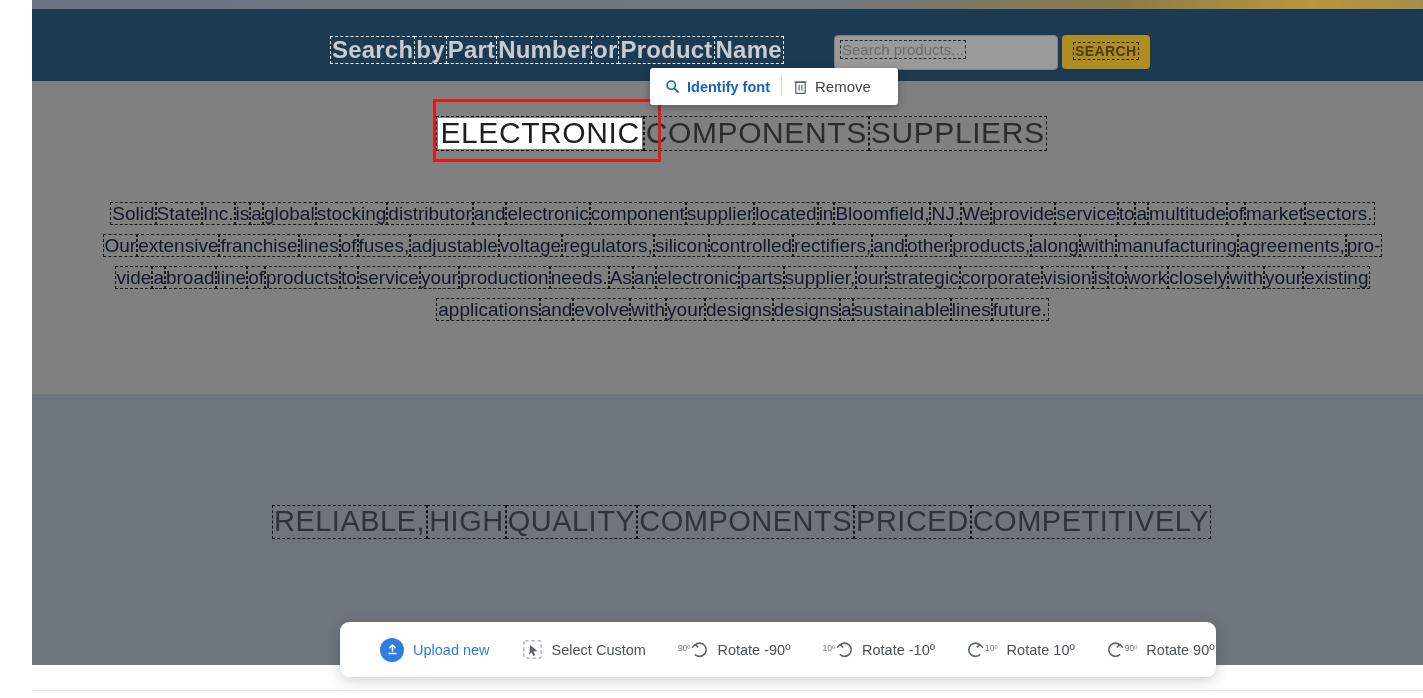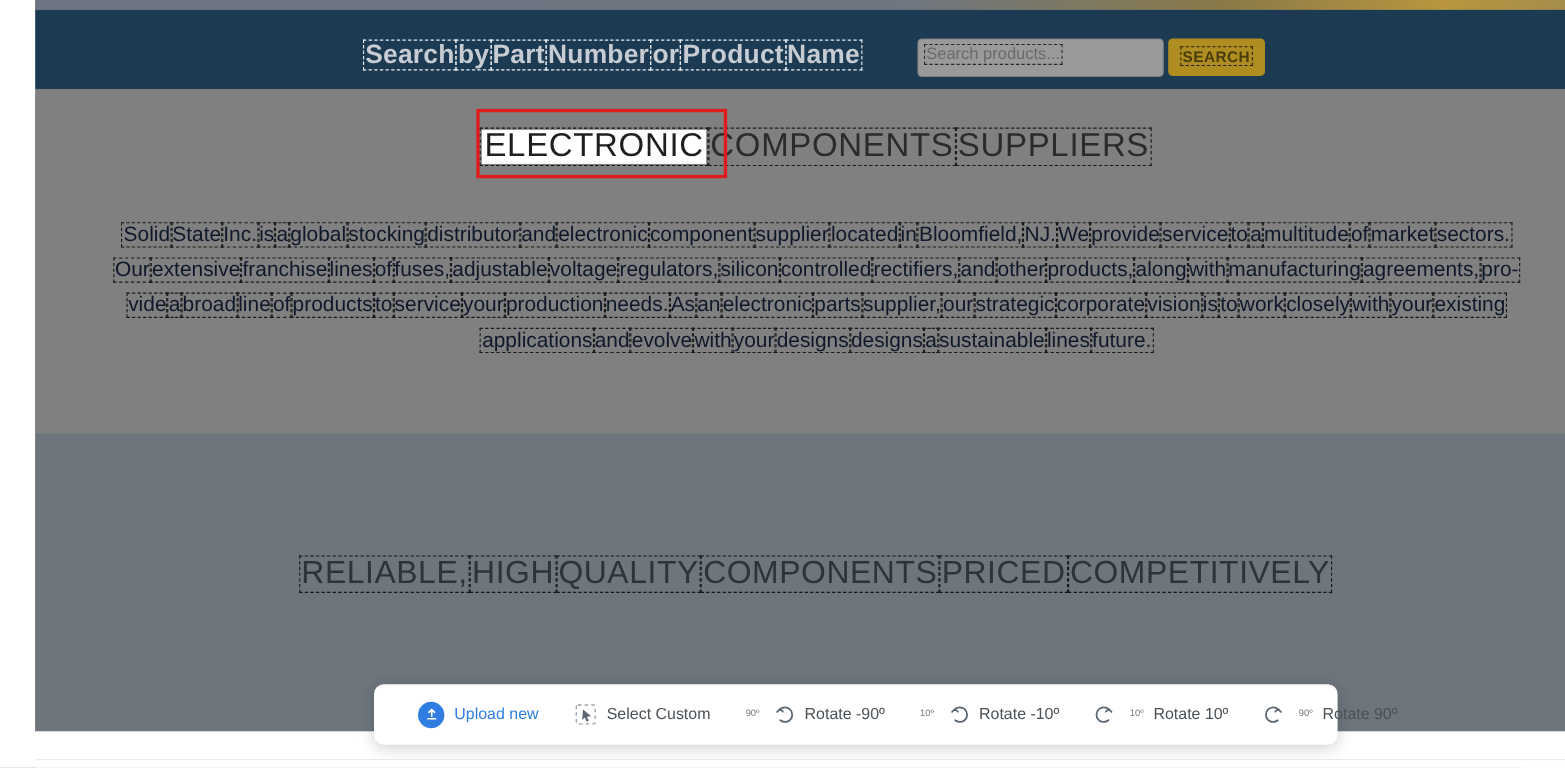--- a/index.html
+++ b/index.html
@@ -91,21 +91,21 @@
   .tb-item .lbl{font-size:14.5px;color:#4a5157;}
   .tb-item.upload{padding-left:40px;}
   .tb-item.upload .lbl{color:#2f7de1;}
   .tb-sep{width:1px;height:26px;background:#e3e7ec;}
 
   .up-circle{width:24px;height:24px;border-radius:50%;background:#2f7de1;
     display:flex;align-items:center;justify-content:center;flex:0 0 auto;}
 
   .ico{flex:0 0 auto;display:block;}
 
-  .rot{display:flex;align-items:flex-start;gap:15px;flex:0 0 auto;justify-content:center;}
+  .rot{display:flex;align-items:flex-start;gap:1px;flex:0 0 auto;justify-content:center;}
   .rot .deg{font-size:8.5px;color:#737b82;line-height:1;padding-top:3px;}
   .rot.left .deg{order:0;}
   .rot.right .deg{order:1;}
 
   
   .page-bottom{position:absolute;left:0;top:665px;width:1423px;height:33px;background:#fff;}
   .page-bottom .hr{position:absolute;left:0;top:25px;width:1423px;height:1px;background:#e7eaee;}
 </style>
 </head>
 <body>
@@ -155,20 +155,39 @@
 
     <div class="h2">
       <span class="w">RELIABLE,</span><span class="w">HIGH</span><span class="w">QUALITY</span><span class="w">COMPONENTS</span><span class="w">PRICED</span><span class="w">COMPETITIVELY</span>
     </div>
   </div>
 
   <div class="page-bottom">
     <div class="hr"></div>
   </div>
 
+  <div class="popup">
+    <div class="popup-item identify">
+      <svg class="ico" width="15" height="15" viewBox="0 0 16 16">
+        <circle cx="6.6" cy="6.6" r="4.4" fill="none" stroke="#1a61c4" stroke-width="1.7"></circle>
+        <line x1="9.9" y1="9.9" x2="14" y2="14" stroke="#1a61c4" stroke-width="1.9" stroke-linecap="round"></line>
+      </svg>
+      <span>Identify font</span>
+    </div>
+    <div class="popup-sep"></div>
+    <div class="popup-item remove">
+      <svg class="ico" width="15" height="16" viewBox="0 0 16 17">
+        <rect x="3" y="3.2" width="10" height="12.2" rx="1" fill="none" stroke="#555d63" stroke-width="1.3"></rect>
+        <line x1="6.5" y1="6" x2="6.5" y2="12.6" stroke="#555d63" stroke-width="1.2"></line>
+        <line x1="9.5" y1="6" x2="9.5" y2="12.6" stroke="#555d63" stroke-width="1.2"></line>
+        <line x1="1.6" y1="3.2" x2="14.4" y2="3.2" stroke="#555d63" stroke-width="1.3"></line>
+      </svg>
+      <span>Remove</span>
+    </div>
+  </div>
 
   <div class="toolbar">
 
     <div class="tb-item upload">
       <span class="up-circle">
         <svg width="13" height="13" viewBox="0 0 14 14">
           <path d="M7 2.2 L7 8.6 M4.2 5 L7 2.2 L9.8 5" fill="none" stroke="#fff" stroke-width="1.6" stroke-linecap="round" stroke-linejoin="round"></path>
           <line x1="3.2" y1="11.2" x2="10.8" y2="11.2" stroke="#fff" stroke-width="1.6" stroke-linecap="round"></line>
         </svg>
       </span>

